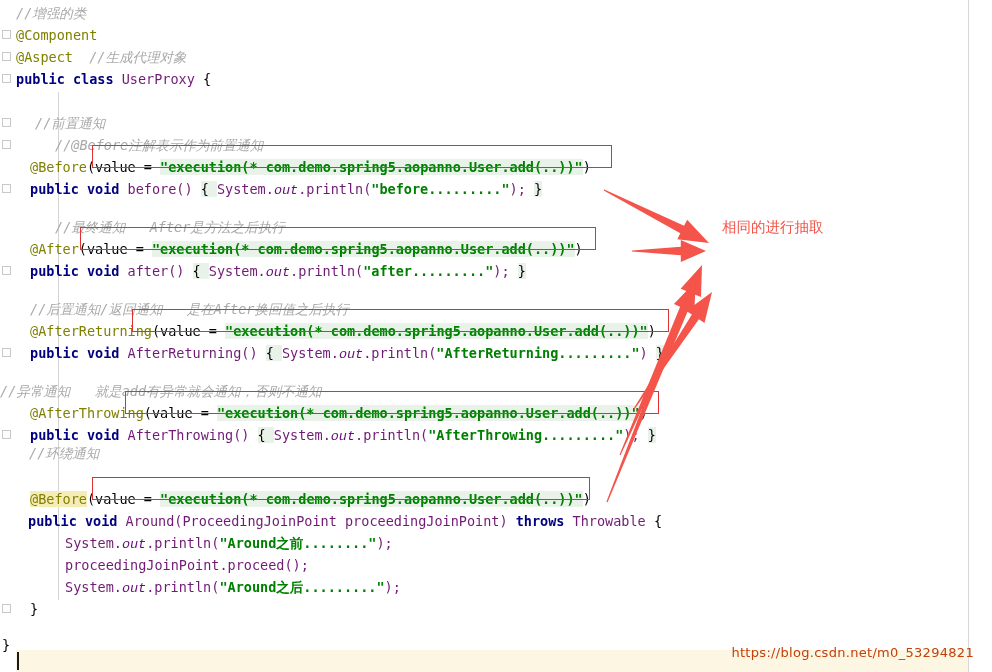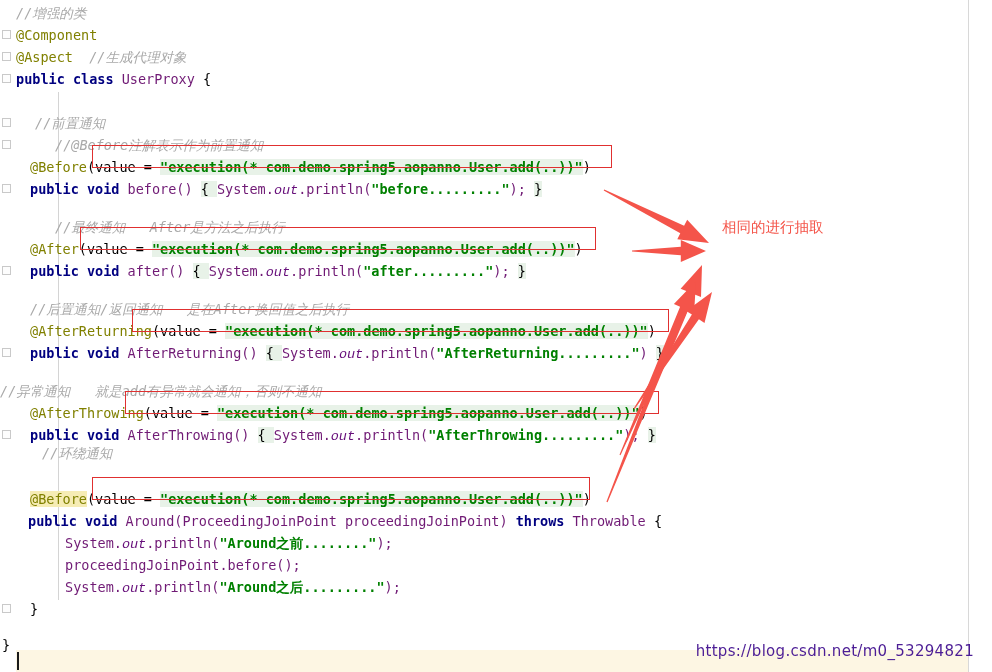--- a/index.html
+++ b/index.html
@@ -120,23 +120,23 @@
     font-family: "DejaVu Sans", "Liberation Sans", sans-serif;
     font-size: 14.5px;
     white-space: nowrap;
   }
 
   
   .watermark {
     position: absolute;
     right: 18px;
     bottom: 12px;
-    color: #4c1d95;
+    color: #c2410c;
     font-family: "DejaVu Sans", "Liberation Sans", sans-serif;
-    font-size: 15px;
+    font-size: 13px;
     letter-spacing: 0.3px;
     white-space: nowrap;
   }
 </style>
 </head>
 <body>
 
 <div id="editor">
 
   <div class="gutter" id="gutter">
@@ -171,25 +171,25 @@
       <div class="line" style="top: 178px; padding-left: 30px;"><span class="kw">public </span><span class="kw">void </span><span class="ident">before() </span><span class="blk">{ </span><span class="ident">System.</span><span class="field">out</span><span class="ident">.println(</span><span class="str">"before........."</span><span class="ident">); </span><span class="blk">}</span></div>
       <div class="line" style="top: 216px; padding-left: 55px; text-align: right;"><span class="cmt">//最终通知   After是方法之后执行</span></div>
       <div class="line" style="top: 238px; padding-left: 30px;"><span class="anno">@After</span><span class="punct">(</span><span class="plain">value = </span><span class="sgreen">"execution(* com.demo.spring5.aopanno.User.add(..))"</span><span class="punct">)</span></div>
       <div class="line" style="top: 260px; padding-left: 30px;"><span class="kw">public </span><span class="kw">void </span><span class="ident">after() </span><span class="blk">{ </span><span class="ident">System.</span><span class="field">out</span><span class="ident">.println(</span><span class="str">"after........."</span><span class="ident">); </span><span class="blk">}</span></div>
       <div class="line" style="top: 298px; padding-left: 30px;"><span class="cmt">//后置通知/返回通知   是在After换回值之后执行</span></div>
       <div class="line" style="top: 320px; padding-left: 30px;"><span class="anno">@AfterReturning</span><span class="punct">(</span><span class="plain">value = </span><span class="sgreen">"execution(* com.demo.spring5.aopanno.User.add(..))"</span><span class="punct">)</span></div>
       <div class="line" style="top: 342px; padding-left: 30px;"><span class="kw">public </span><span class="kw">void </span><span class="ident">AfterReturning() </span><span class="blk">{ </span><span class="ident">System.</span><span class="field">out</span><span class="ident">.println(</span><span class="str">"AfterReturning........."</span><span class="ident">) </span><span class="blk">}</span></div>
       <div class="line" style="top: 380px; "><span class="cmt">//异常通知   就是add有异常就会通知，否则不通知</span></div>
       <div class="line" style="top: 402px; padding-left: 30px;"><span class="anno">@AfterThrowing</span><span class="punct">(</span><span class="plain">value = </span><span class="sgreen">"execution(* com.demo.spring5.aopanno.User.add(..))"</span><span class="punct">)</span></div>
       <div class="line" style="top: 424px; padding-left: 30px;"><span class="kw">public </span><span class="kw">void </span><span class="ident">AfterThrowing() </span><span class="blk">{ </span><span class="ident">System.</span><span class="field">out</span><span class="ident">.println(</span><span class="str">"AfterThrowing........."</span><span class="ident">); </span><span class="blk">}</span></div>
-      <div class="line" style="top: 442px; padding-left: 42px;"><span class="cmt">//环绕通知</span></div>
+      <div class="line" style="top: 442px; padding-left: 29px;"><span class="cmt">//环绕通知</span></div>
       <div class="line" style="top: 488px; padding-left: 30px;"><span class="anno hl-yellow">@Before</span><span class="punct">(</span><span class="plain">value = </span><span class="sgreen">"execution(* com.demo.spring5.aopanno.User.add(..))"</span><span class="punct">)</span></div>
       <div class="line" style="top: 510px; padding-left: 28px;"><span class="kw">public </span><span class="kw">void </span><span class="ident">Around(ProceedingJoinPoint proceedingJoinPoint) </span><span class="kw">throws </span><span class="ident">Throwable </span><span class="punct">{</span></div>
       <div class="line" style="top: 532px; padding-left: 65px;"><span class="ident">System.</span><span class="field">out</span><span class="ident">.println(</span><span class="str">"Around之前........"</span><span class="ident">);</span></div>
-      <div class="line" style="top: 554px; padding-left: 65px;"><span class="ident">proceedingJoinPoint.before();</span></div>
+      <div class="line" style="top: 554px; padding-left: 65px;"><span class="ident">proceedingJoinPoint.proceed();</span></div>
       <div class="line" style="top: 576px; padding-left: 65px;"><span class="ident">System.</span><span class="field">out</span><span class="ident">.println(</span><span class="str">"Around之后........."</span><span class="ident">);</span></div>
       <div class="line" style="top: 598px; padding-left: 30px;"><span class="punct">}</span></div>
       <div class="line" style="top: 634px; padding-left: 2px;"><span class="punct">}</span></div>
     </div>
 
   <div id="redboxes">
       <div class="redbox" style="left: 92px; top: 145px; width: 520px; height: 23px; border-color: rgb(224, 48, 48);"></div>
       <div class="redbox" style="left: 80px; top: 227px; width: 516px; height: 23px; border-color: rgb(224, 48, 48);"></div>
       <div class="redbox" style="left: 132px; top: 309px; width: 537px; height: 23px; border-color: rgb(224, 48, 48);"></div>
       <div class="redbox" style="left: 125px; top: 391px; width: 534px; height: 23px; border-color: rgb(224, 48, 48);"></div>

